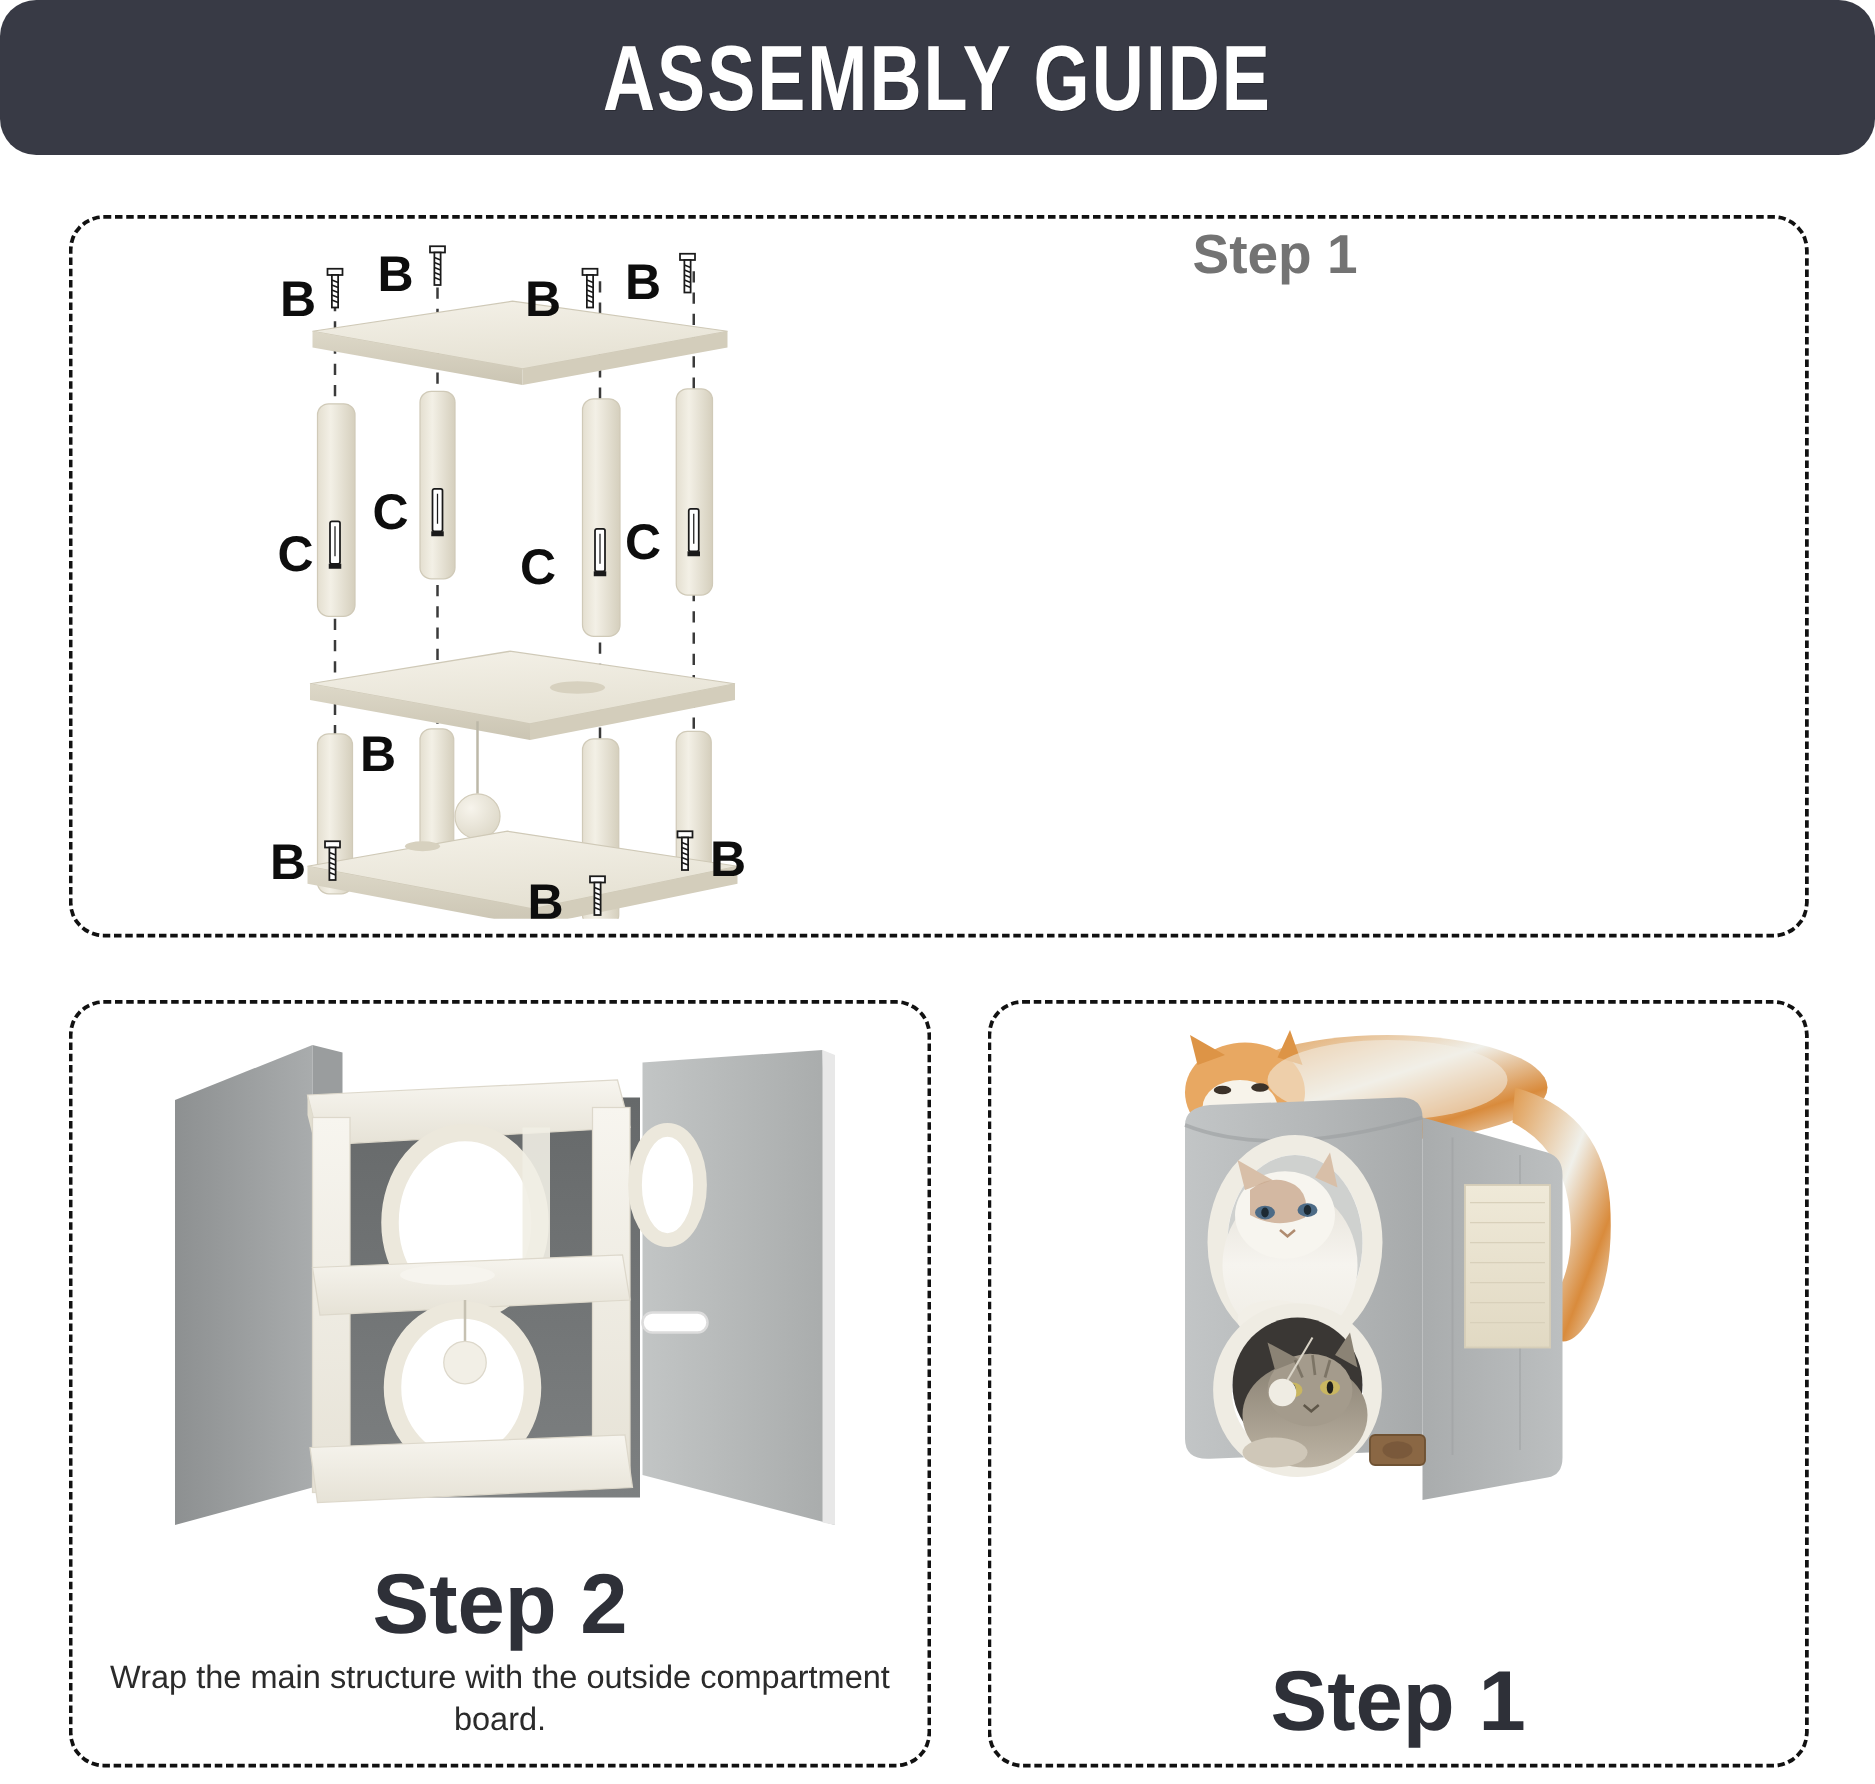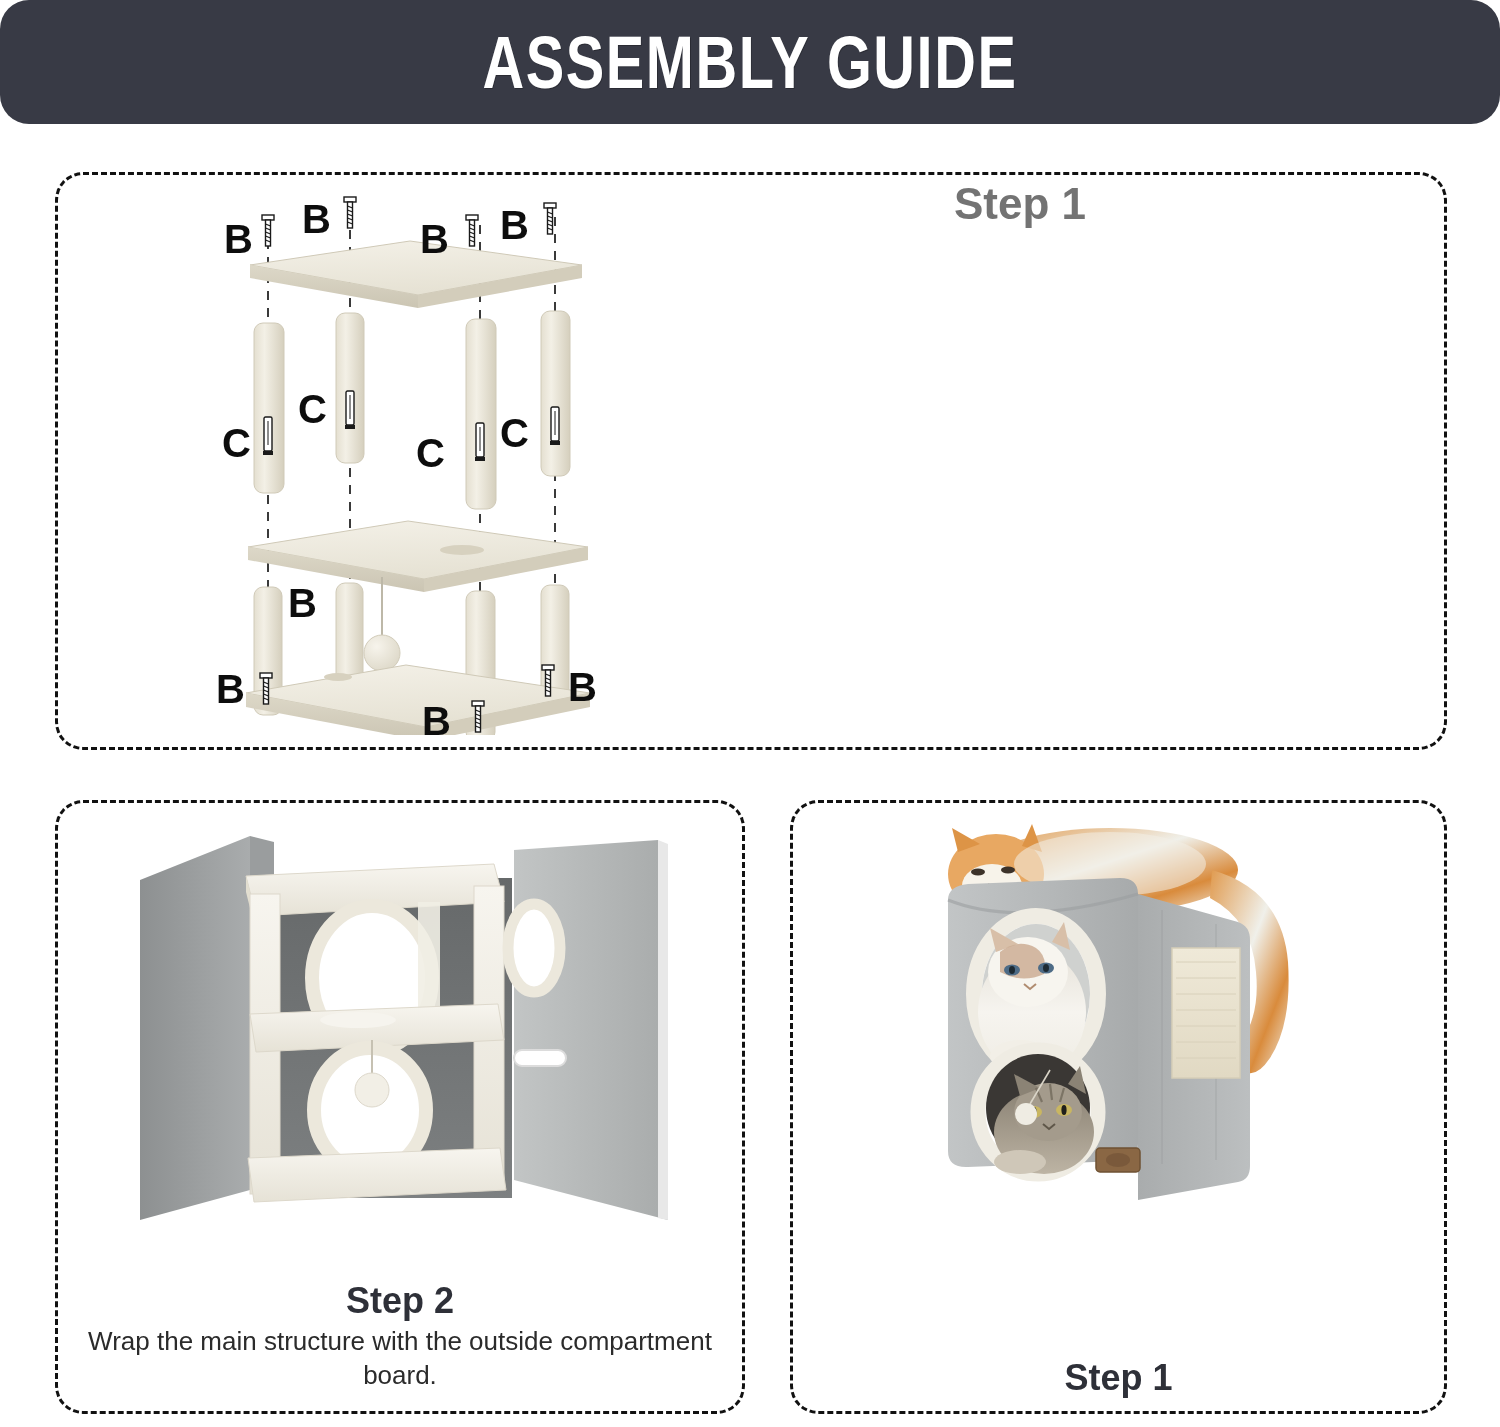--- a/index.html
+++ b/index.html
@@ -78,21 +78,21 @@
   
   .caption {
     position: absolute;
     text-align: center;
     width: 100%;
     left: 0;
   }
   #cap2 { bottom: 18px; }
   #cap3 { bottom: 14px; }
   .cap-heading {
-    font-size: 36px;
+    font-size: 68px;
     font-weight: bold;
     color: #2e3038;
     margin: 0;
     line-height: 1.05;
   }
   .cap-body {
     font-size: 26px;
     color: #2b2b2b;
     font-weight: 300;
     line-height: 1.3;

